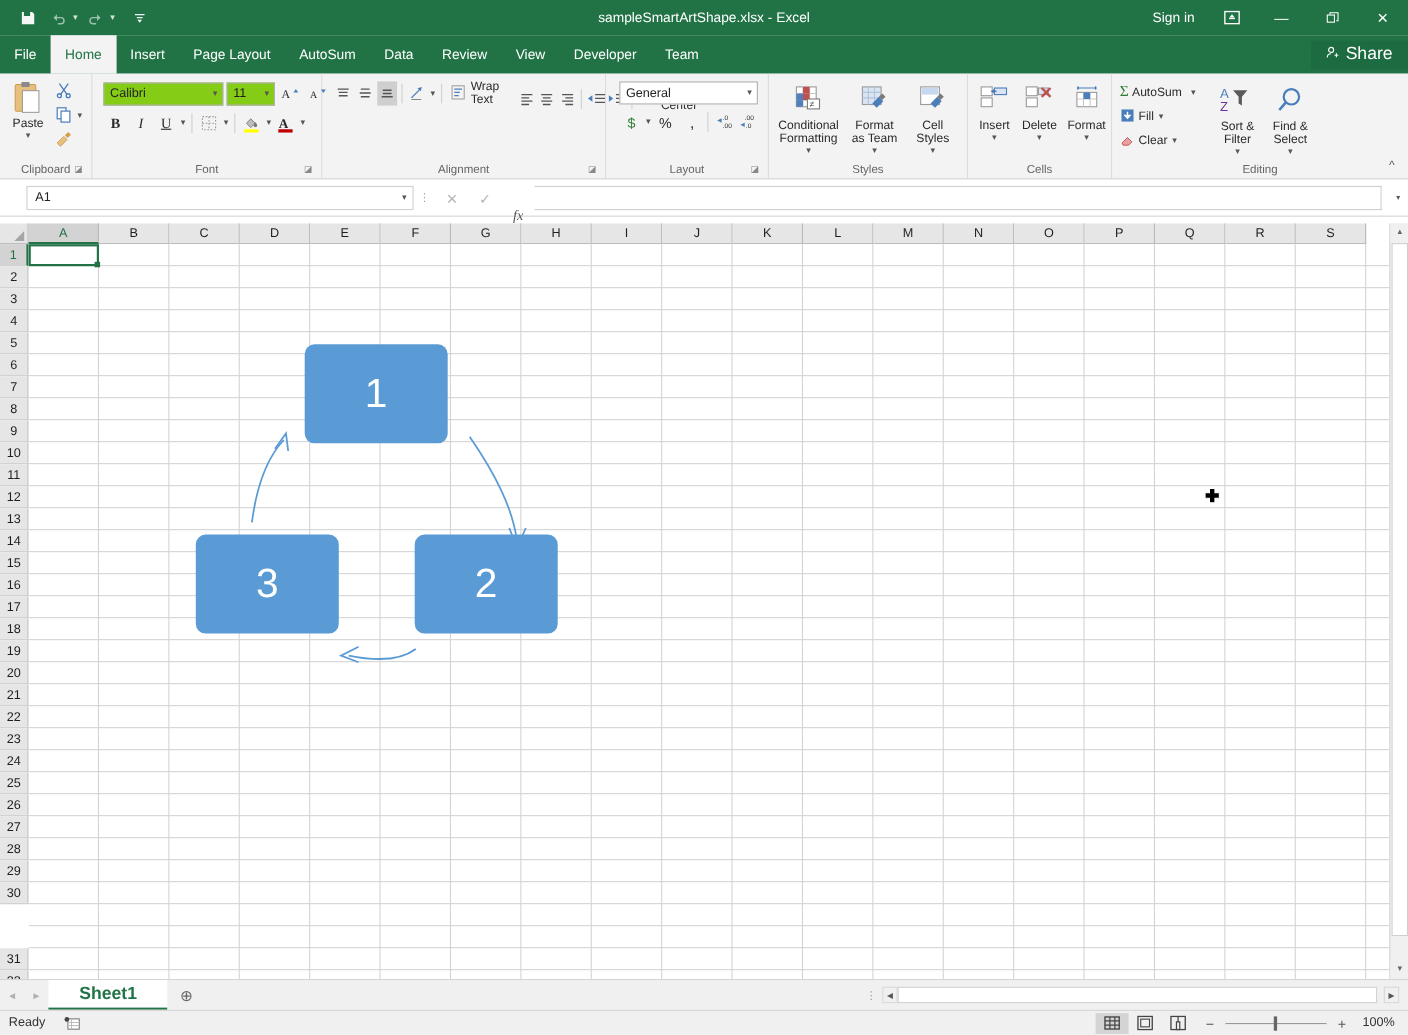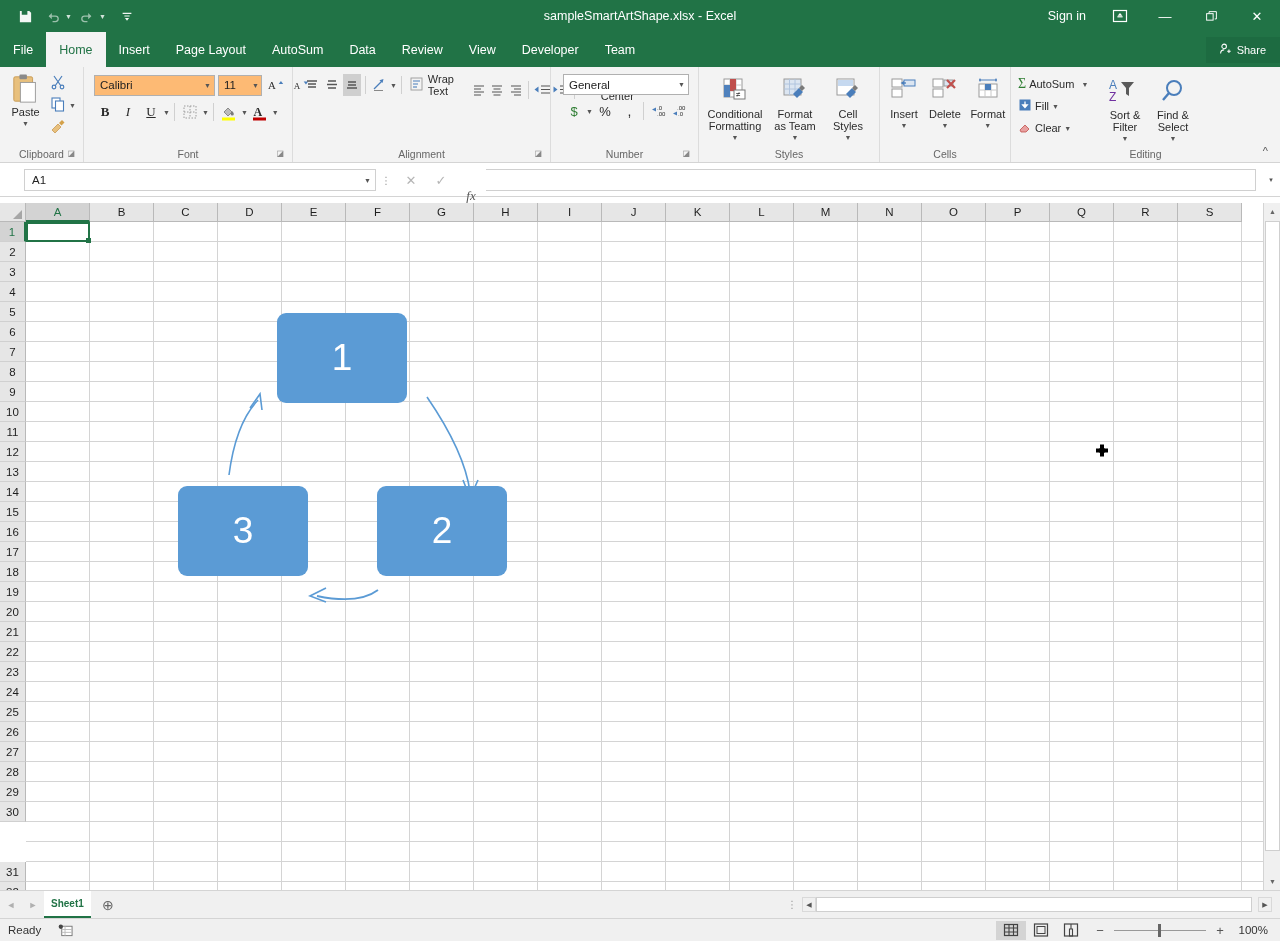--- a/index.html
+++ b/index.html
@@ -41,21 +41,21 @@
     background: #217346; display: flex; align-items: flex-end;
   }
   .tab {
     height: 35px; padding: 0 13px; font-size: 12.5px; color: #ffffff;
     display: flex; align-items: center; white-space: nowrap;
   }
   .tab.active { background: #f3f3f3; color: #217346; font-weight: normal; }
   .tellme { display: flex; align-items: center; gap: 5px; padding-left: 8px; color: #ffffff; font-size: 12.5px; height: 35px;}
   .share-btn {
     margin-left: auto; display: flex; align-items: center; gap: 5px;
-    color: #fff; font-size: 11px; padding: 0 14px 0 12px; height: 26px; margin-bottom: 4px;
+    color: #fff; font-size: 16px; padding: 0 14px 0 12px; height: 26px; margin-bottom: 4px;
     background: #1d6b41;
   }
 
   
   .ribbon {
     position: absolute; top: 67px; left: 0; width: 1280px; height: 96px;
     background: #f3f3f3; border-bottom: 1px solid #d4d4d4;
     display: flex; align-items: stretch;
   }
   .rgroup { position: relative; display: flex; flex-direction: column; border-right: 1px solid #dcdcdc; padding: 3px 4px 0 4px; }
@@ -73,22 +73,22 @@
   }
   .bigbtn .glyph { height: 34px; display: flex; align-items: center; justify-content: center; }
   .smallbtn {
     display: flex; align-items: center; gap: 3px; font-size: 11px; color: #2b2b2b;
     height: 22px; padding: 0 3px;
   }
   .caret { font-size: 7px; color: #555; }
 
   
   .fontbox {
-    display: flex; align-items: center; background: #fdba74; border: 1px solid #b0b0b0;
-    height: 21px; font-size: 11.5px; padding: 0 3px 0 5px; color: #222; gap: 12px;
+    display: flex; align-items: center; background: #84cc16; border: 1px solid #b0b0b0;
+    height: 21px; font-size: 11.5px; padding: 0 3px 0 5px; color: #222;
   }
   .fontbox .fname { width: 88px; overflow: hidden; white-space: nowrap;}
   .fontbox .fsize { width: 26px; }
   .fontbox .fcaret { margin-left: auto; font-size: 7px; color: #555; padding-left: 4px; }
   .iconbtn { width: 22px; height: 22px; display: flex; align-items: center; justify-content: center; font-size: 12px; color: #2b2b2b; }
   .divider-v { width: 1px; height: 18px; background: #d0d0d0; margin: 0 3px; }
 
   
   .numfmt {
     display:flex; align-items:center; background:#fff; border:1px solid #b0b0b0;
@@ -157,21 +157,21 @@
     color: #ffffff; font-size: 37px; font-family: "Liberation Sans", sans-serif;
   }
 
   
   .cursor { position: absolute; font-size: 15px; color: #000; line-height: 1; }
 
   
   .sheetbar { position: absolute; top: 890px; left: 0; width: 1280px; height: 28px; background: #f0f0f0; border-top: 1px solid #d4d4d4; display: flex; align-items: center; }
   .nav-arrow { width: 22px; height: 26px; display: flex; align-items: center; justify-content: center; color: #b0b0b0; font-size: 9px; }
   .sheettab {
-    height: 27px; padding: 0 7px; font-size: 10px; color: #217346; font-weight: bold;
+    height: 27px; padding: 0 28px; font-size: 16px; color: #217346; font-weight: bold;
     background: #ffffff; display: flex; align-items: center; border-bottom: 2px solid #217346;
   }
   .addsheet { width: 34px; height: 26px; display: flex; align-items: center; justify-content: center; color: #666; font-size: 14px; }
   .hsplit { margin-left: auto; width: 20px; text-align: center; color: #999; font-size: 10px; }
   .hscroll { width: 450px; height: 17px; display: flex; align-items: center; margin-right: 6px; }
   .hs-arrow { width: 14px; height: 15px; display: flex; align-items: center; justify-content: center; font-size: 7px; color: #555; background: #f0f0f0; border:1px solid #d9d9d9;}
   .hthumb { flex: 1; height: 15px; background: #fff; border: 1px solid #cfcfcf; }
 
   
   .statusbar { position: absolute; top: 918px; left: 0; width: 1280px; height: 23px; background: #f0f0f0; border-top: 1px solid #d4d4d4; display: flex; align-items: center; font-size: 11.5px; color: #333; }
@@ -492,21 +492,21 @@
         <div class="iconbtn" style="width:20px;">
           <svg width="20" height="16" viewBox="0 0 20 16">
               <text x="8" y="6.5" font-size="6" fill="#2b2b2b">.00</text>
               <path d="M4 10.5l4-2v4z" fill="#4a7ebb"></path>
               <text x="9" y="13" font-size="6" fill="#2b2b2b">.0</text>
             </svg>
         </div>
       </div>
     </div>
     <div class="rgroup-label">
-      <span>Number</span>
+      <span>Layout</span>
       <span class="dlg-launcher">◪</span>
     </div>
   </div>
 
   <div class="rgroup" style="width:181px;">
     <div class="rgroup-body" style="padding-top:2px;">
       <div class="bigbtn" style="width:64px;">
         <span class="glyph">
           <svg width="30" height="30" viewBox="0 0 30 30">
             <rect x="4" y="3" width="18" height="18" fill="#fff" stroke="#9a9a9a"></rect>

